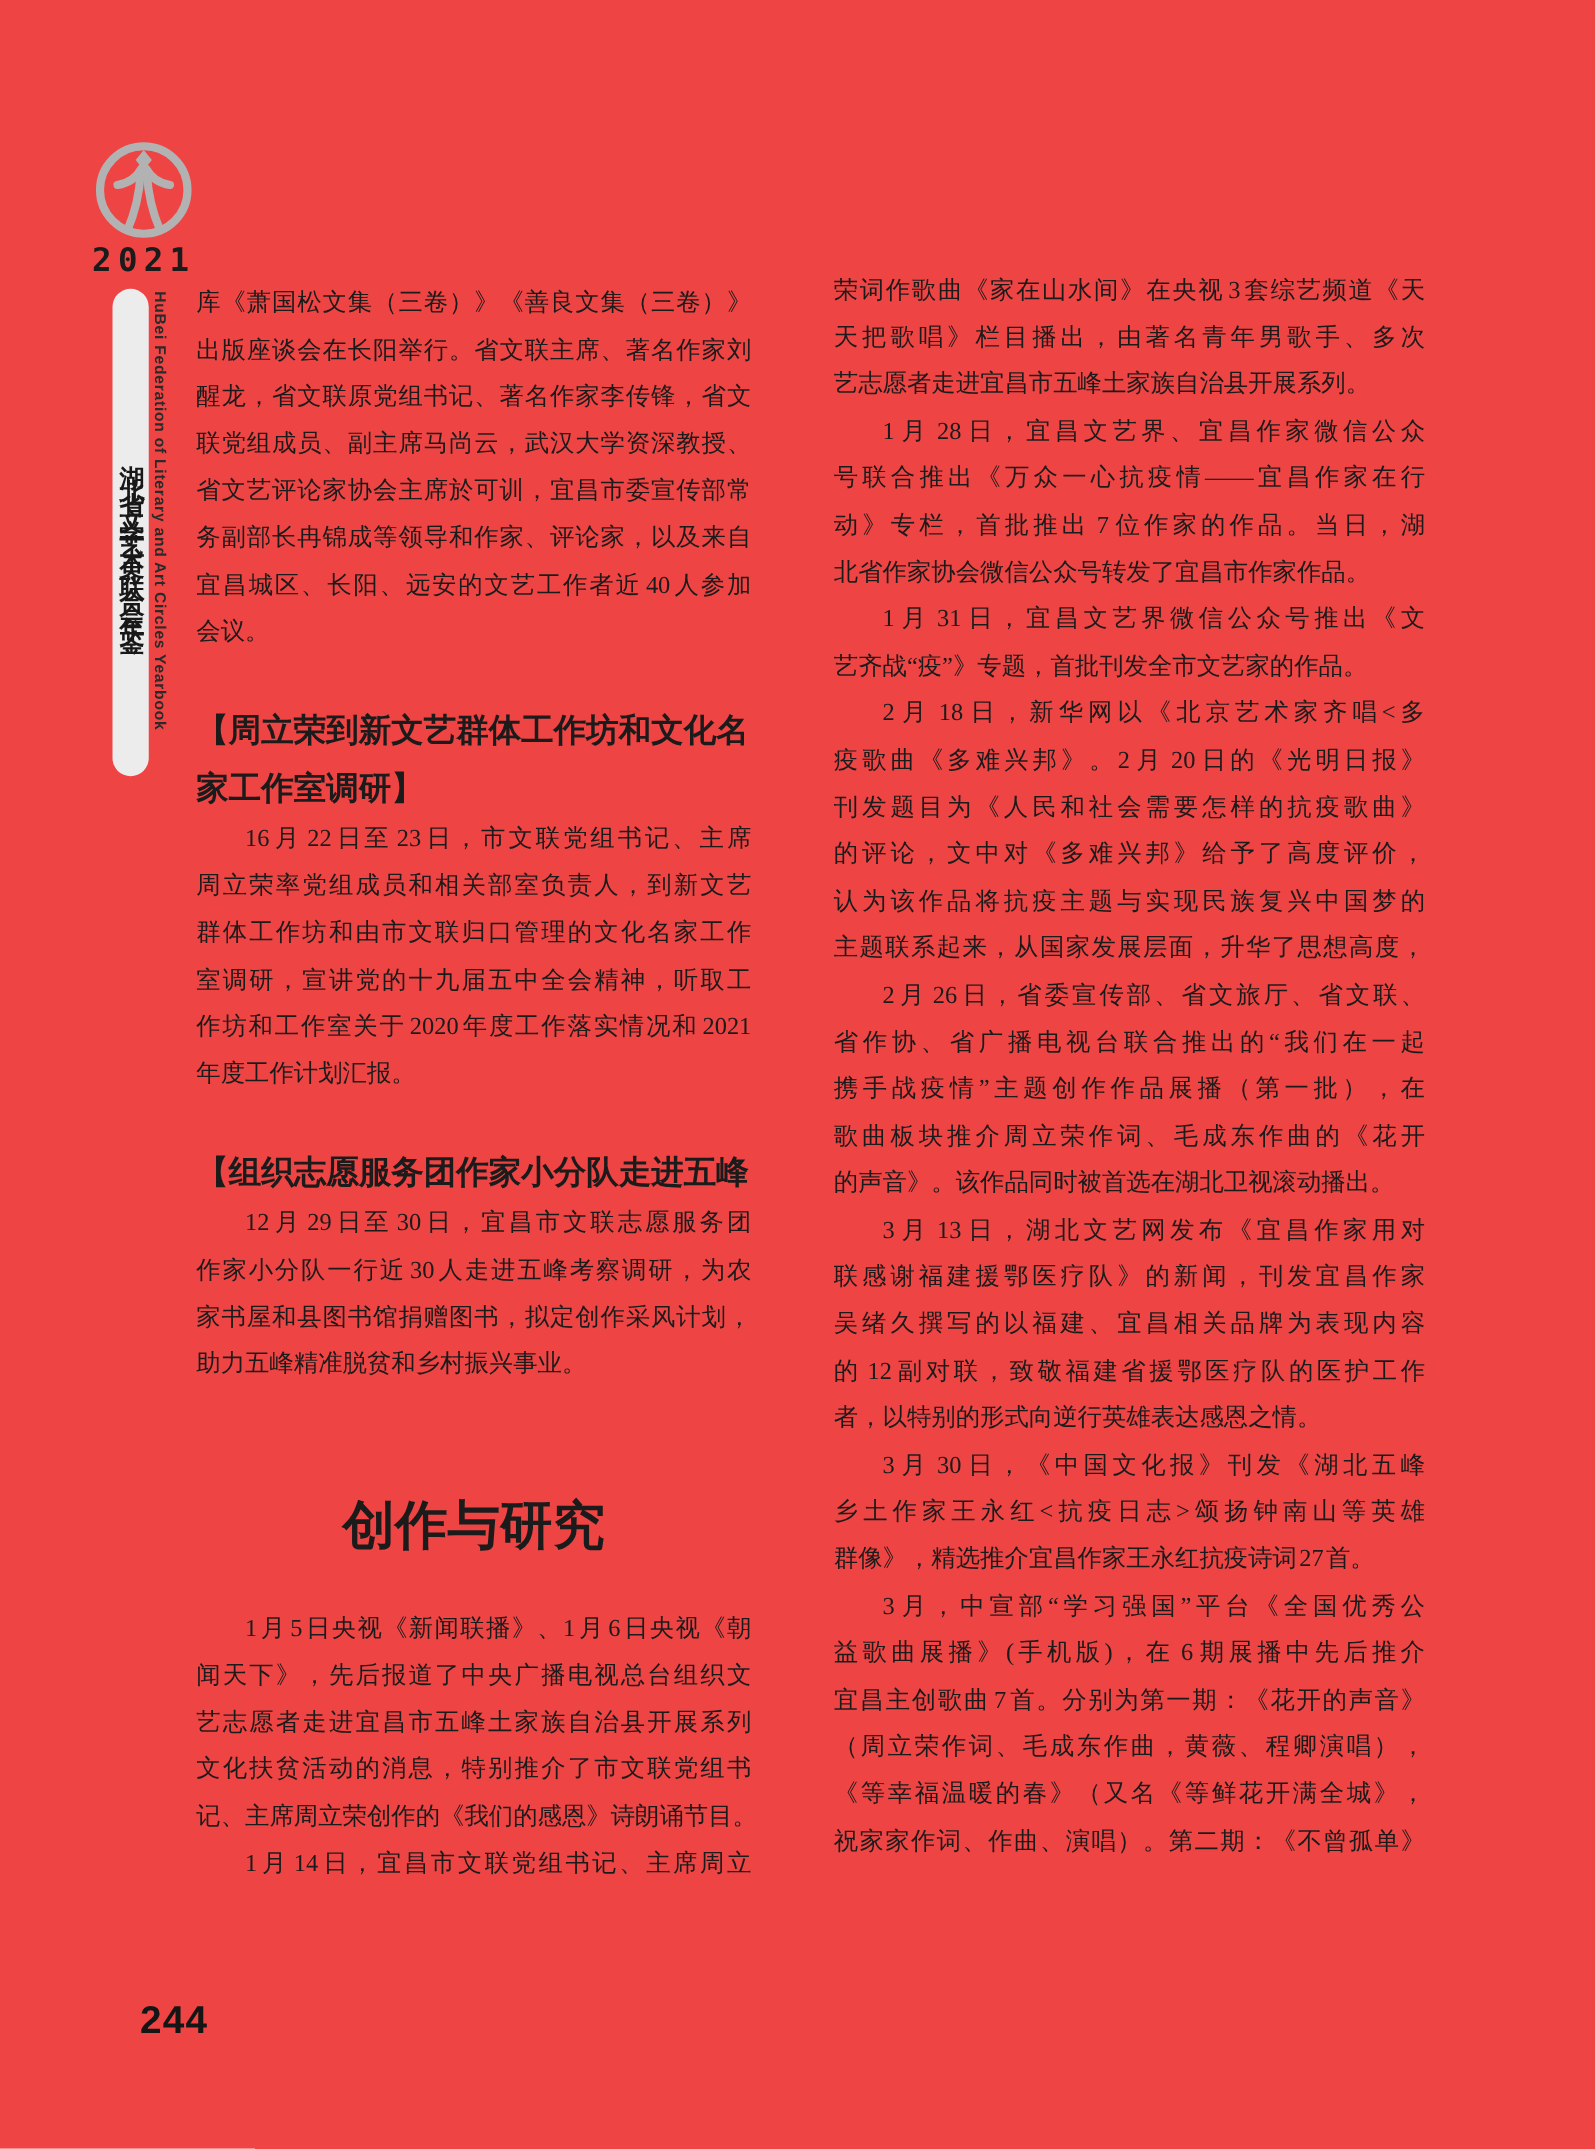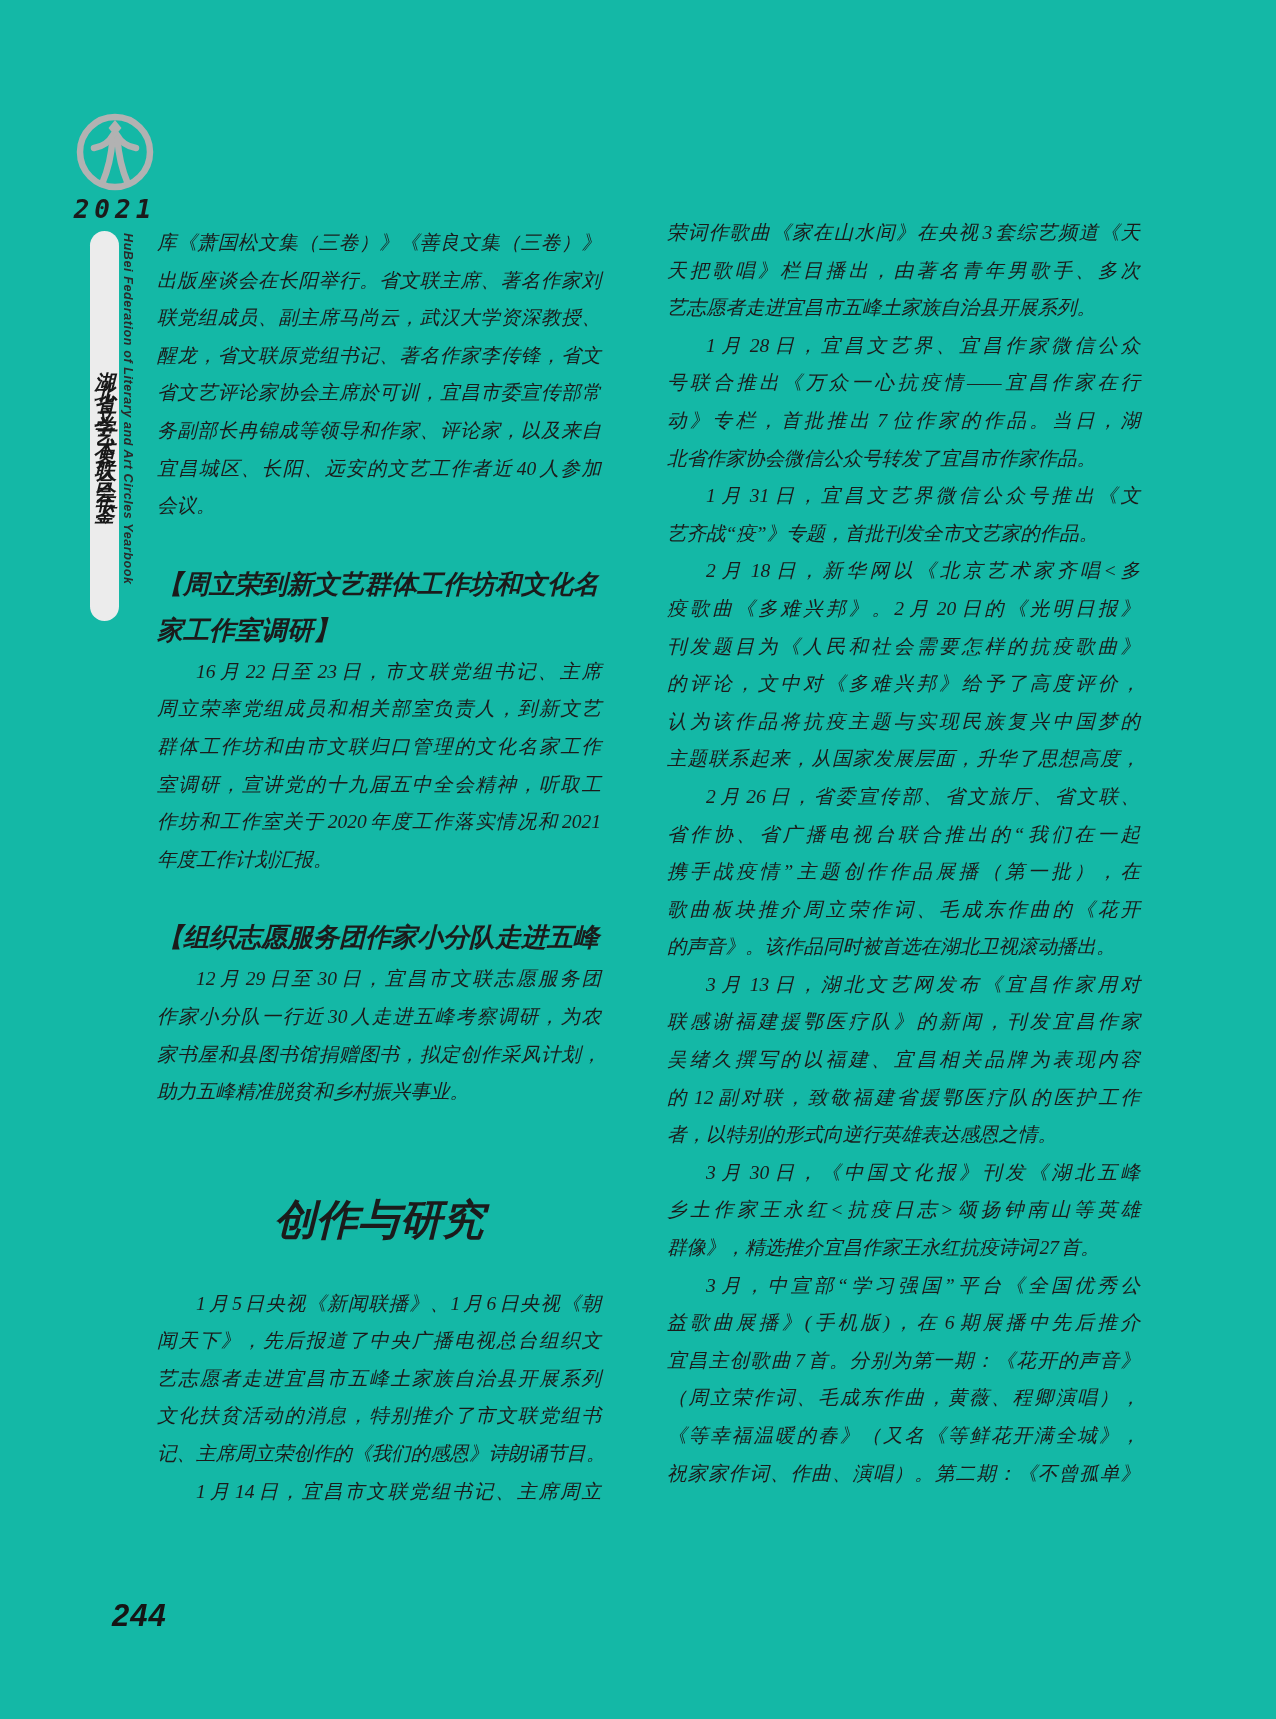--- a/index.html
+++ b/index.html
@@ -1,23 +1,22 @@
 <!DOCTYPE html>
 <html><head>
 <meta charset="utf-8">
 <style>
   html,body{margin:0;padding:0;background:#ffffff;}
   .page{
     position:relative;
     width:1276px;height:1719px;
-    background:#14b8a6;
+    background:#ef4444;
     overflow:hidden;
     font-family:"Liberation Serif","DejaVu Serif",serif;
     color:#1b1b1b;
-    font-style:italic;
   }
   
   .logo-wrap{position:absolute;left:70px;top:108px;width:90px;text-align:center;}
   .logo-svg{display:block;margin:0 auto;}
   .logo-year{
     margin-top:2px;
     font-family:"DejaVu Sans Mono","Liberation Mono",monospace;
     font-weight:700;font-size:26px;letter-spacing:5px;color:#1b1b1b;
   }
   
@@ -90,22 +89,22 @@
   </div>
 
   <div class="side-strip"></div>
   <div class="side-cn">湖北省文学艺术界联合会年鉴</div>
   <div class="side-en">HuBei Federation of Literary and Art Circles Yearbook</div>
 
   <div id="col-left" class="col col-left">
       <div class="block paragraph">
         <div class="line">库《萧国松文集（三卷）》《善良文集（三卷）》</div>
         <div class="line">出版座谈会在长阳举行。省文联主席、著名作家刘</div>
+        <div class="line">醒龙，省文联原党组书记、著名作家李传锋，省文</div>
         <div class="line">联党组成员、副主席马尚云，武汉大学资深教授、</div>
-        <div class="line">醒龙，省文联原党组书记、著名作家李传锋，省文</div>
         <div class="line">省文艺评论家协会主席於可训，宜昌市委宣传部常</div>
         <div class="line">务副部长冉锦成等领导和作家、评论家，以及来自</div>
         <div class="line">宜昌城区、长阳、远安的文艺工作者近 40 人参加</div>
         <div class="line lastline">会议。</div>
       </div>
       <div class="block heading">
         <div class="line">【周立荣到新文艺群体工作坊和文化名</div>
         <div class="line lastline">家工作室调研】</div>
       </div>
       <div class="block paragraph">

